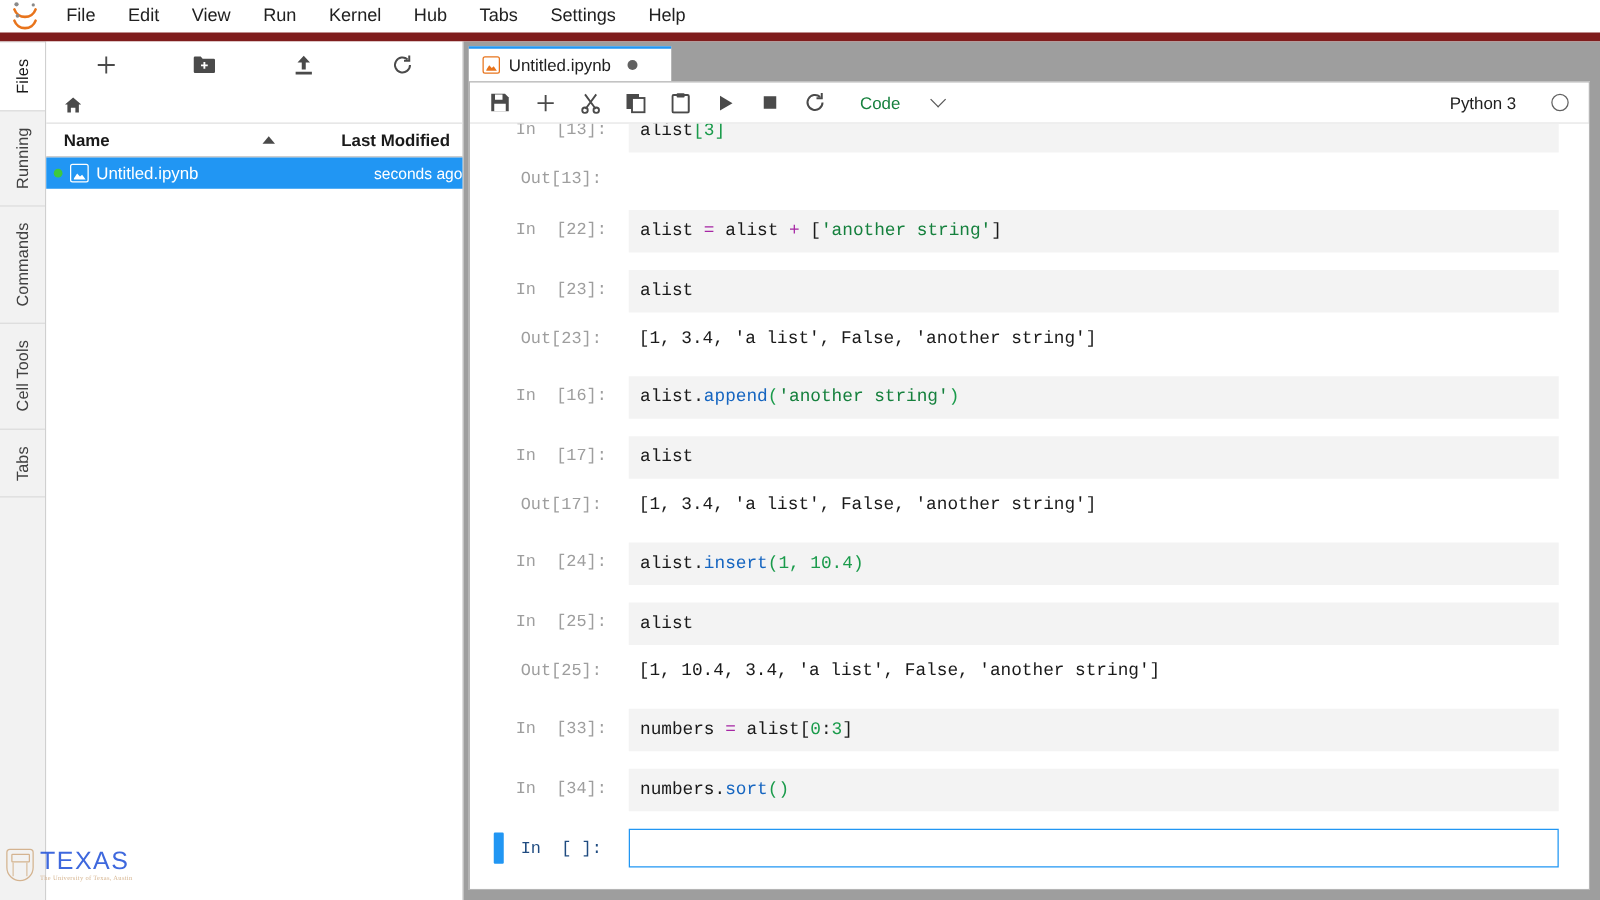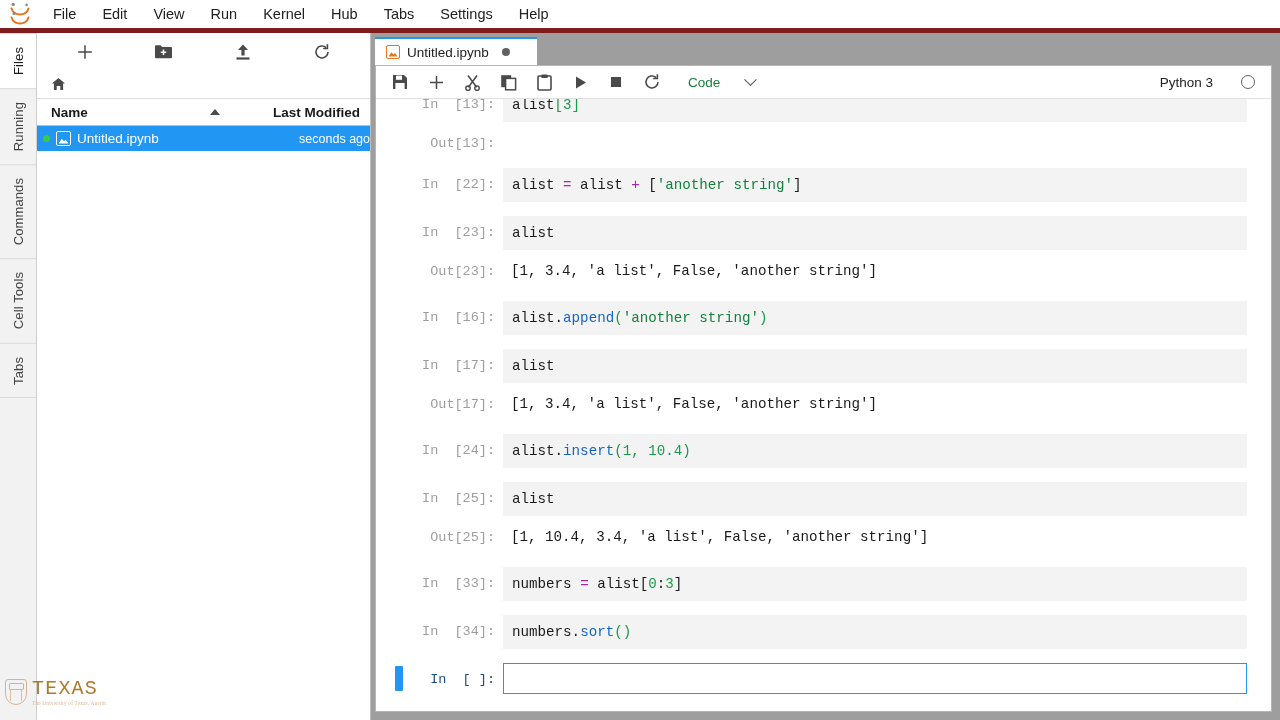--- a/index.html
+++ b/index.html
@@ -7,21 +7,21 @@
     width: 1280px; height: 720px;
     font-family: "Liberation Sans", sans-serif;
     background: #fff; overflow: hidden;
   }
   body { display: flex; flex-direction: column; }
 
   
   .menubar {
     height: 33px; min-height: 33px;
     display: flex; align-items: center;
-    background: #fff; border-bottom: 5px solid #7f1d1d;
+    background: #fff; border-bottom: 7px solid #7f1d1d;
     position: relative; z-index: 5;
   }
   .jp-logo { width: 40px; height: 33px; display: flex; align-items: center; justify-content: center; }
   .menu-item {
     font-size: 14.5px; color: #212121;
     padding: 3px 11px; margin: 0 2px; cursor: default; white-space: nowrap;
   }
   .menu-item:first-of-type { margin-left: 6px; }
 
   
@@ -53,22 +53,22 @@
   .ut-shield:before {
     content: ""; position: absolute; top: 2.5px; left: 2.5px; right: 2.5px; height: 5px;
     border: 1px solid #cfa97f; border-radius: 1px;
   }
   .ut-shield:after {
     content: ""; position: absolute; top: 10px; left: 4px; right: 4px; bottom: 3px;
     border-left: 1px solid #d8b894; border-right: 1px solid #d8b894;
   }
   .ut-words { display: flex; flex-direction: column; line-height: 1; }
   .ut-texas {
-    font-family: Liberation Mono, monospace; font-size: 20px;
-    color: #a16207; letter-spacing: 1.2px;
+    font-family: Liberation Sans, sans-serif; font-size: 20px;
+    color: #1d4ed8; letter-spacing: 1.2px;
   }
   .ut-sub {
     font-family: "Liberation Serif", serif; font-size: 5.2px;
     color: #cfa97f; letter-spacing: .25px; margin-top: 2px; white-space: nowrap;
   }
 
   
   .filebrowser {
     width: 334px; min-width: 334px; background: #fff;
     border-right: 1px solid #bdbdbd; display: flex; flex-direction: column;
@@ -157,21 +157,21 @@
   
   .nb-scroll { flex: 1; overflow: hidden; position: relative; background: #fff; }
   .nb-inner { padding-top: 0; }
   .cell {
     display: flex; align-items: flex-start;
     padding: 0 24px 0 0; position: relative;
   }
   .collapser { width: 8px; min-width: 8px; margin-left: 19px; align-self: stretch; }
   .cell.active .collapser { background: #2196f3; margin-top: 3px; margin-bottom: 3px; border-radius: 1px; }
   .prompt {
-    width: 100px; min-width: 100px; text-align: right; padding-right: 8px;
+    width: 100px; min-width: 100px; text-align: center; padding-right: 8px;
     font-family: "Liberation Mono", monospace; font-size: 13.5px;
     color: #9e9e9e; line-height: 20px; padding-top: 7px; white-space: pre;
   }
   .cell.active .prompt { color: #1f4b80; }
   .cell-body { flex: 1; min-width: 0; }
   .editor {
     background: #f3f3f3; border: 1px solid transparent;
     font-family: "Liberation Mono", monospace; font-size: 14.2px;
     line-height: 20px; padding: 6px 8px; color: #1a1a1a; white-space: pre;
     overflow: hidden;

